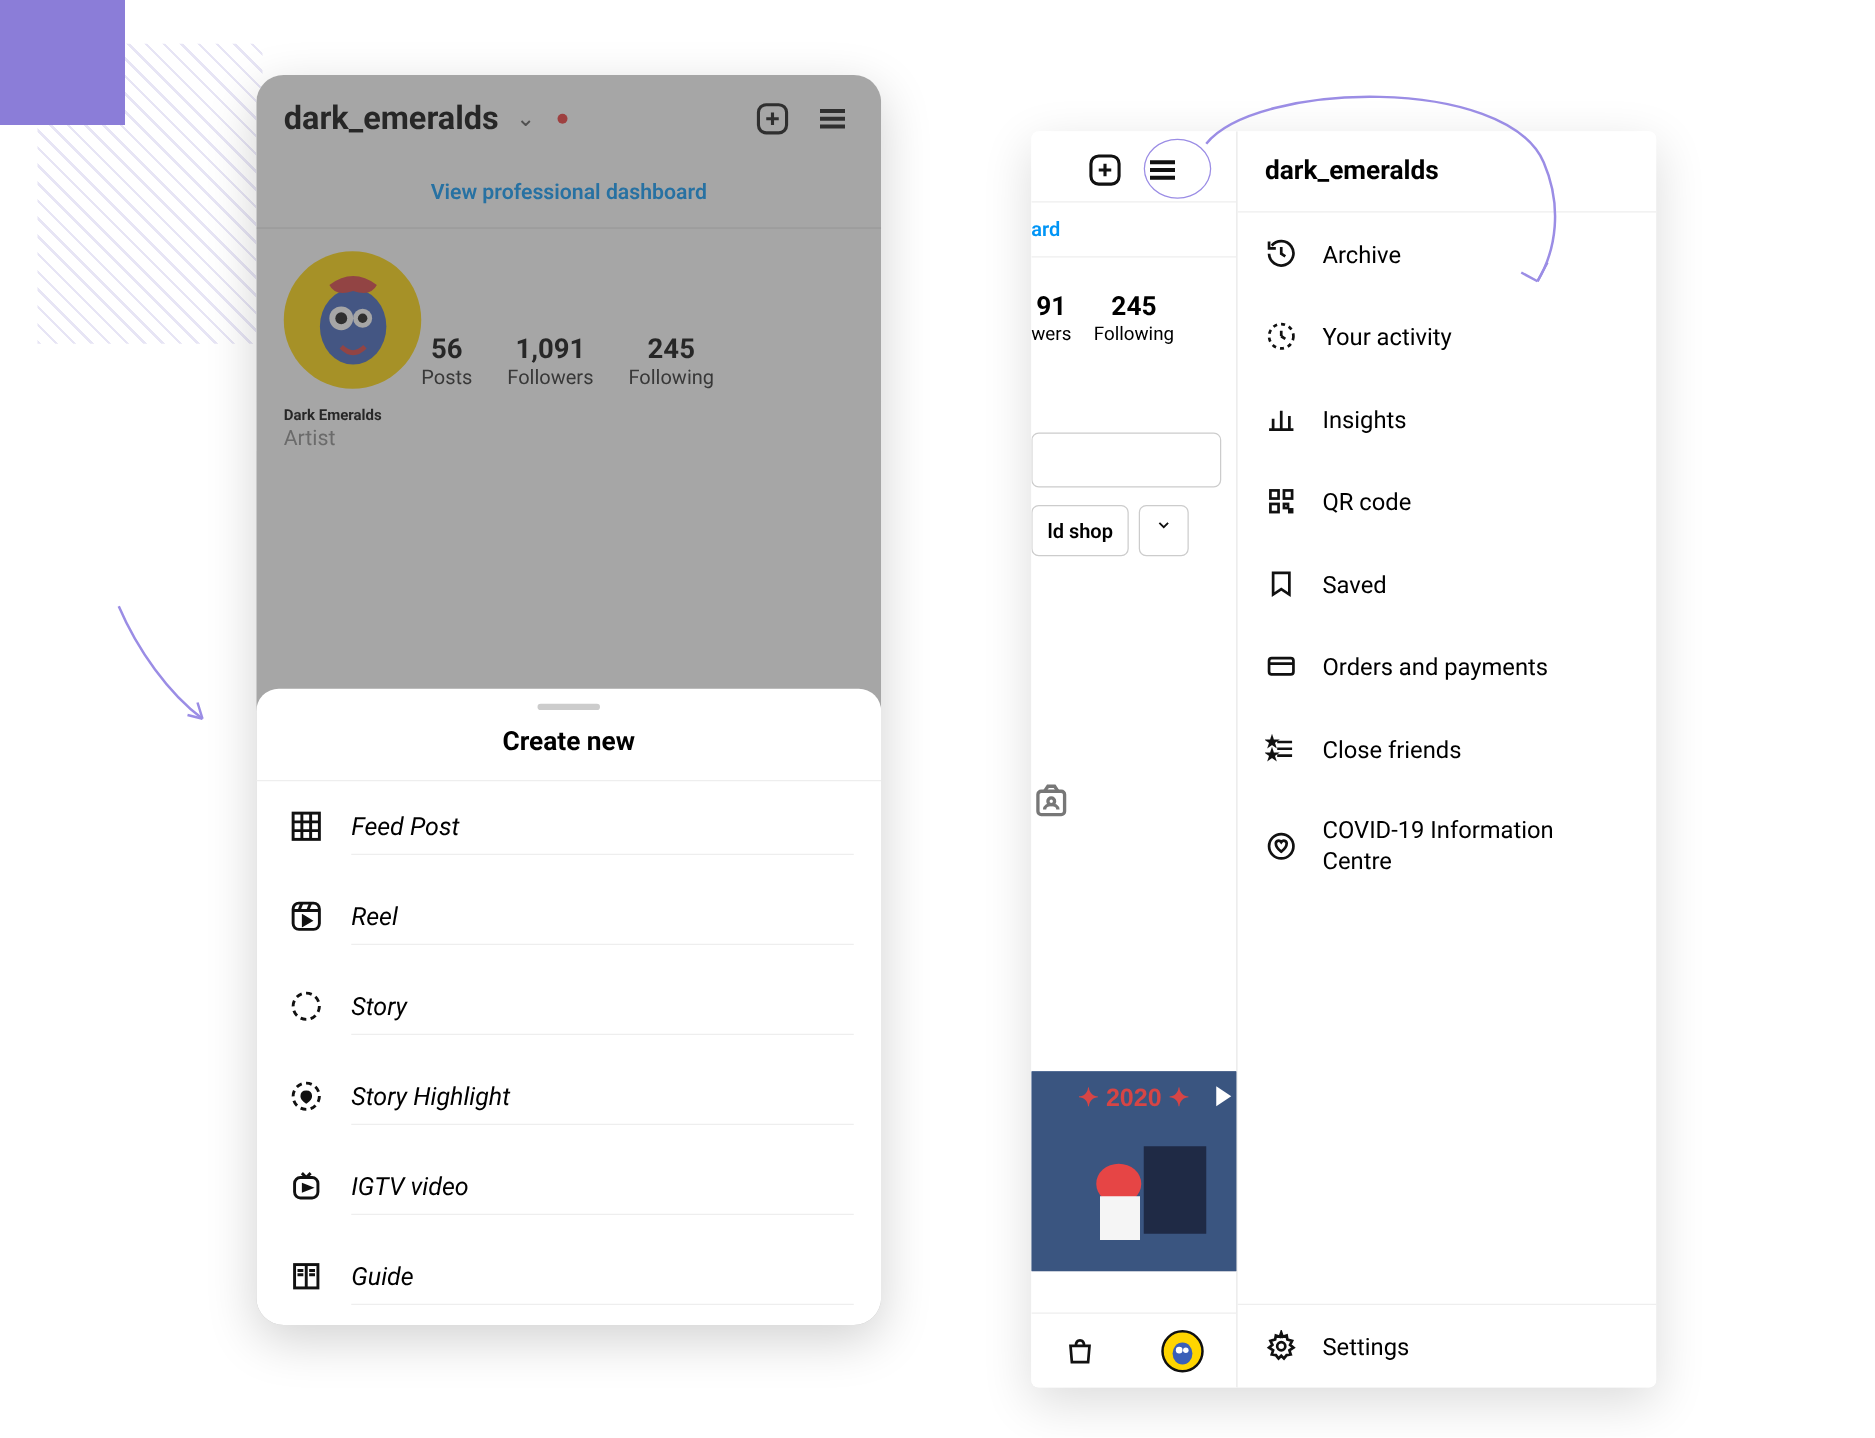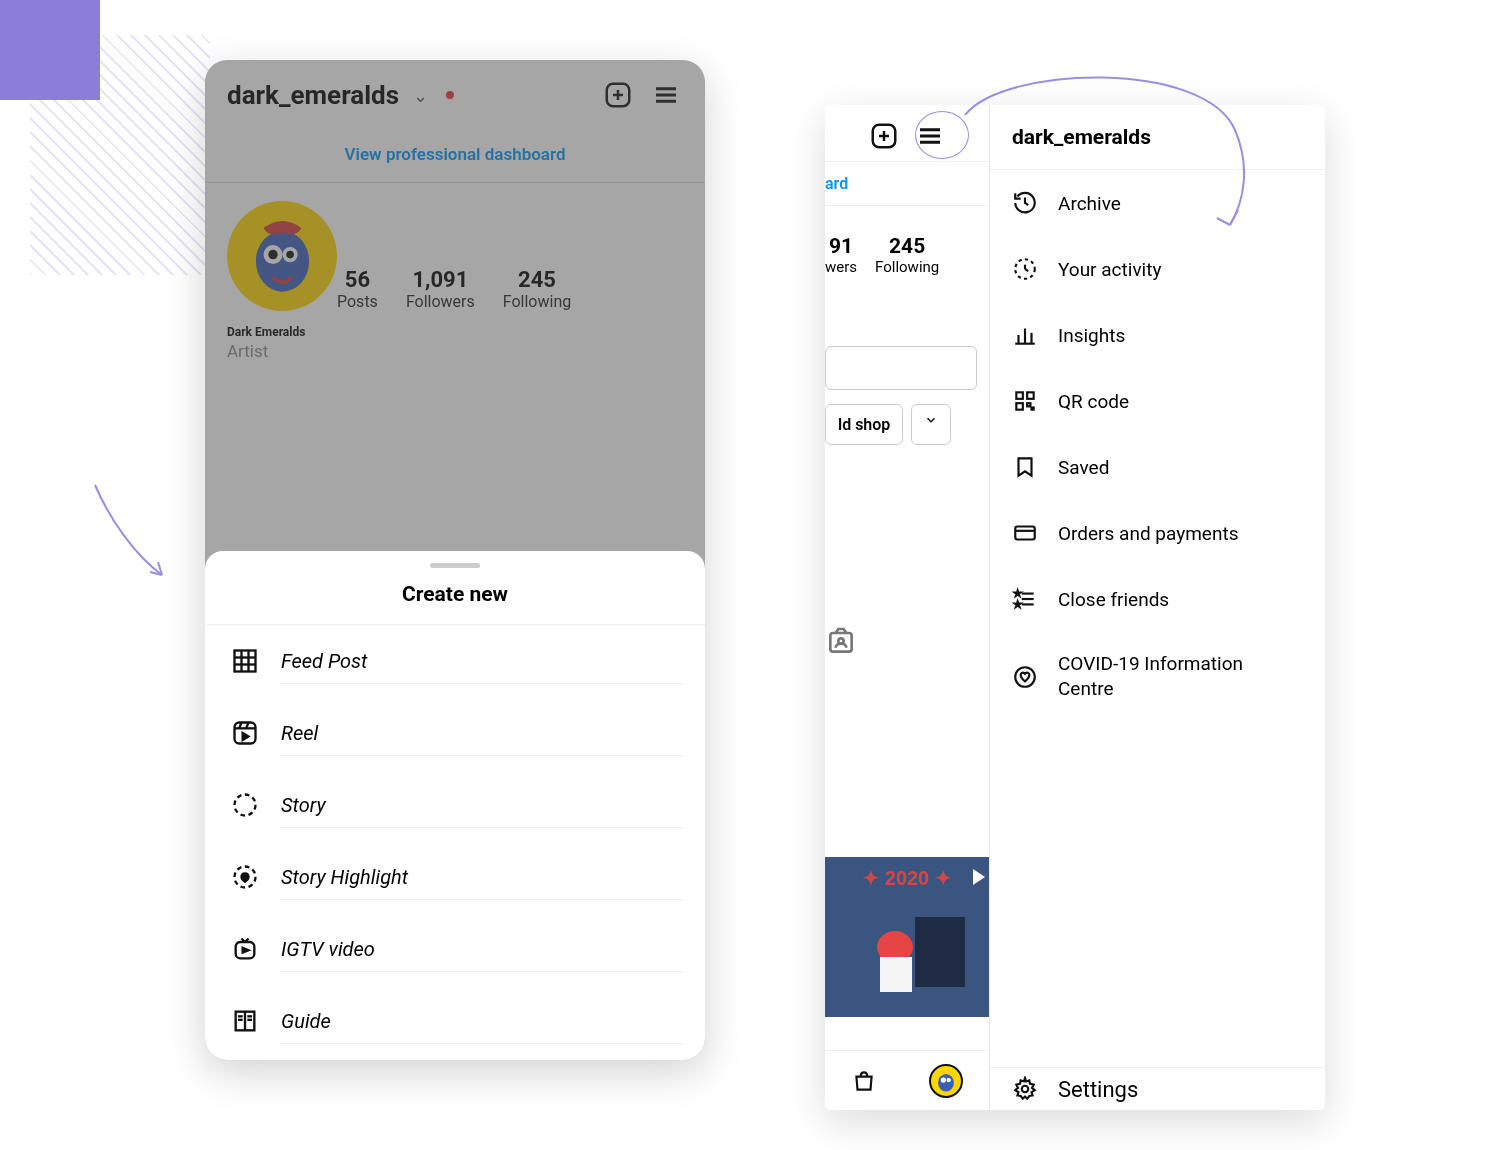--- a/index.html
+++ b/index.html
@@ -251,22 +251,22 @@
   .menu-item {
     display:flex; align-items:center; gap:20px;
     padding:20px 22px;
     font-size:19px;
   }
   .menu-icon { width:26px; height:26px; flex-shrink:0; display:flex; align-items:center; justify-content:center;}
   .menu-item.covid .menu-label { line-height:1.3; }
   .menu-footer {
     border-top:1px solid #eee;
     display:flex; align-items:center; gap:20px;
-    padding:8px 22px;
-    font-size:22px;
+    padding:20px 22px;
+    font-size:19px;
   }
 
   svg { display:block; }
 </style>
 </head>
 <body>
 
 <div class="deco-hatch"></div>
 <div class="deco-purple-square"></div>
 <div class="deco-dots"></div>

